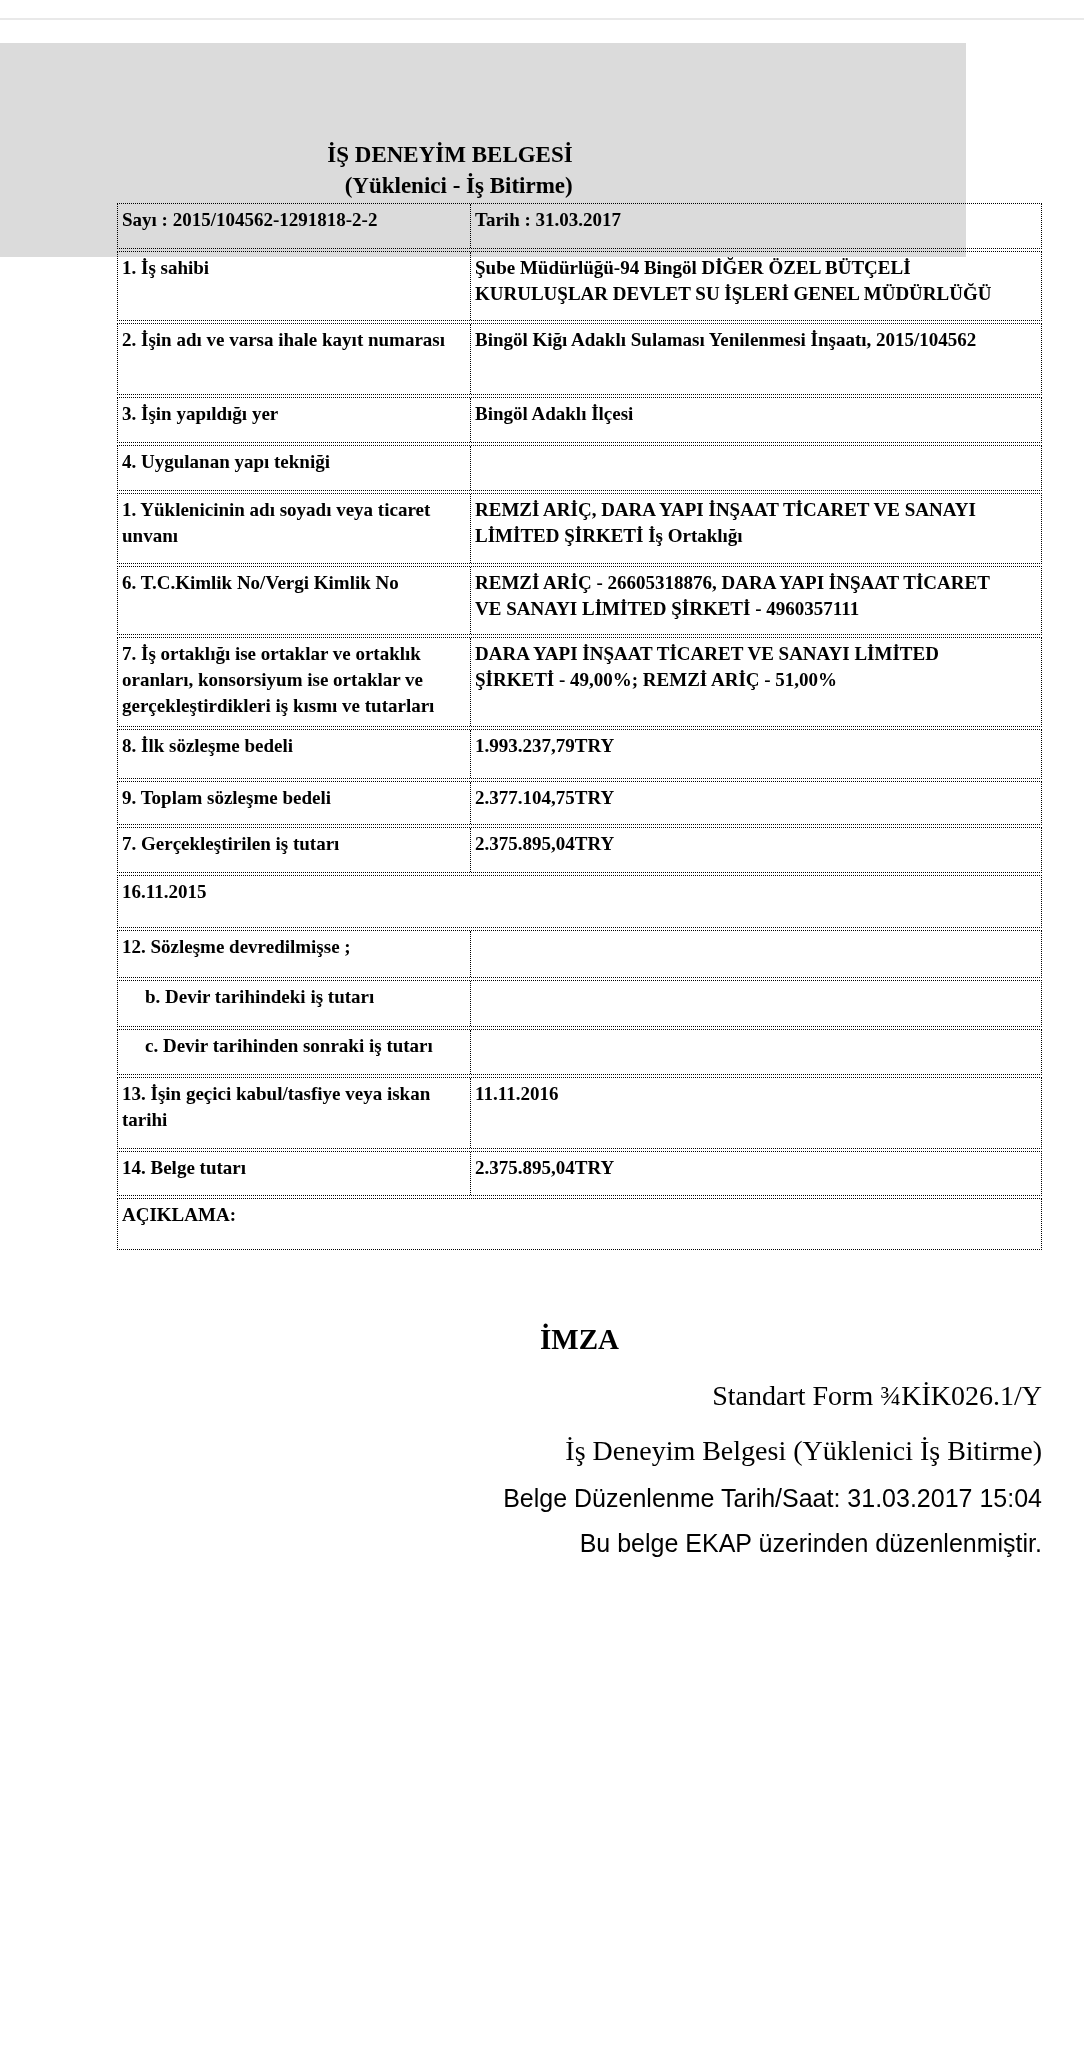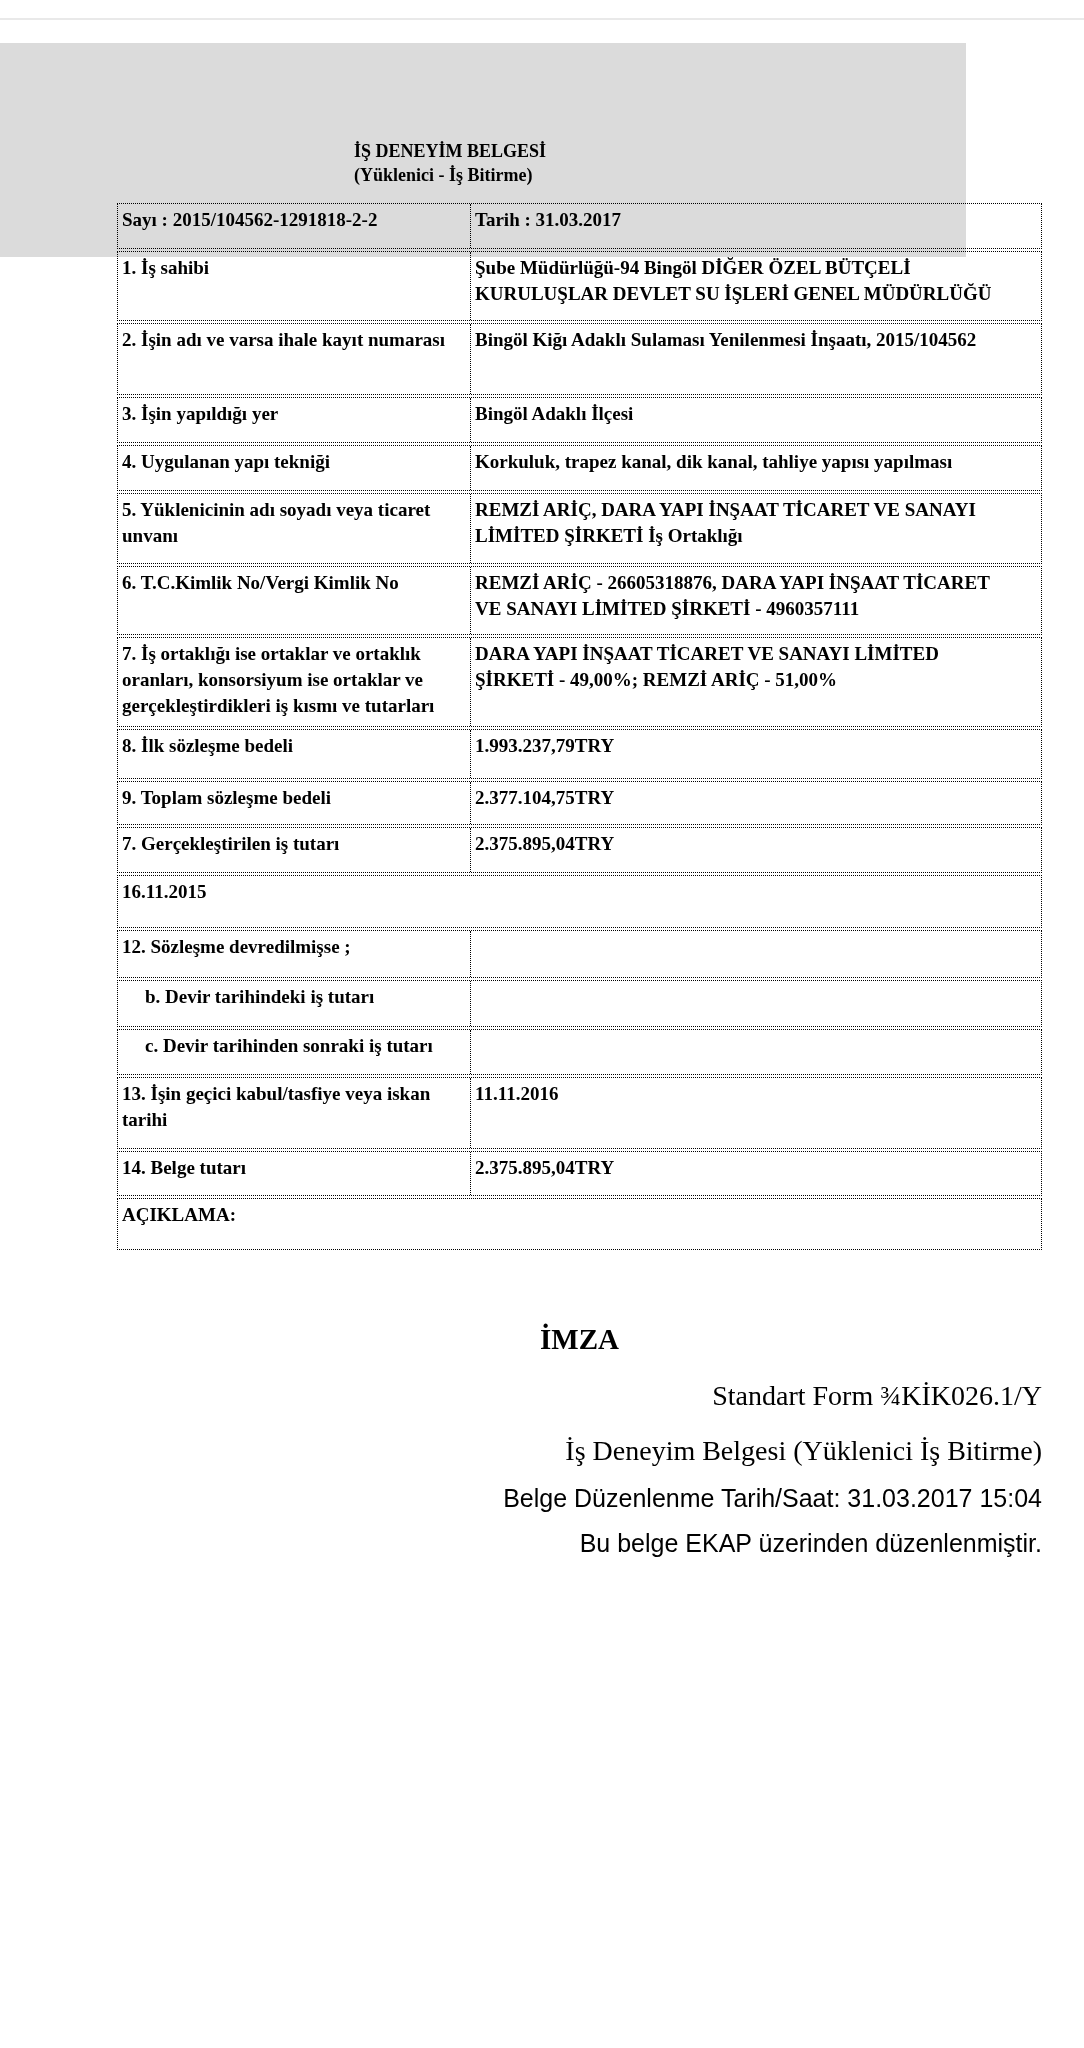--- a/index.html
+++ b/index.html
@@ -9,21 +9,21 @@
     position:relative;
     overflow:hidden;
     font-family:"Liberation Serif", serif;
     color:#000;
   }
   .top-rule{position:absolute;top:18px;left:0;width:1084px;height:2px;background:#e9e9e9;}
   .gray-panel{position:absolute;top:43px;left:0;width:966px;height:214px;background:#dbdbdb;}
 
   .title-block{
     position:absolute;top:139px;left:450px;transform:translateX(-50%);
-    text-align:left;font-weight:bold;font-size:18px;line-height:1.35;white-space:nowrap;
+    text-align:right;font-weight:bold;font-size:23px;line-height:1.35;white-space:nowrap;
   }
 
   .doc-table{position:absolute;top:203px;left:117px;width:925px;box-sizing:border-box;}
   .t-row{
     display:flex;align-items:stretch;
     border:1px dotted #000;box-sizing:border-box;background:transparent;
   }
   .t-row + .t-row{margin-top:2px;}
   .cell{
     font-weight:bold;font-size:19px;line-height:1.38;
@@ -71,25 +71,24 @@
     <div class="cell cell-r">Bingöl Kiğı Adaklı Sulaması Yenilenmesi İnşaatı, 2015/104562</div>
   </div>
 
   <div class="t-row" style="min-height:46px">
     <div class="cell cell-l">3. İşin yapıldığı yer</div>
     <div class="cell cell-r">Bingöl Adaklı İlçesi</div>
   </div>
 
   <div class="t-row" style="min-height:46px">
     <div class="cell cell-l">4. Uygulanan yapı tekniği</div>
-    <div class="cell cell-r">Korkuluk, trapez kanal, dik kanal, tahliye yapısı yapılması</div>
   </div>
 
   <div class="t-row" style="min-height:71px">
-    <div class="cell cell-l">5. Yüklenicinin adı soyadı veya ticaret
+    <div class="cell cell-l">1. Yüklenicinin adı soyadı veya ticaret
 unvanı</div>
     <div class="cell cell-r">REMZİ ARİÇ, DARA YAPI İNŞAAT TİCARET VE SANAYI
 LİMİTED ŞİRKETİ İş Ortaklığı</div>
   </div>
 
   <div class="t-row" style="min-height:69px">
     <div class="cell cell-l">6. T.C.Kimlik No/Vergi Kimlik No</div>
     <div class="cell cell-r">REMZİ ARİÇ - 26605318876, DARA YAPI İNŞAAT TİCARET
 VE SANAYI LİMİTED ŞİRKETİ - 4960357111</div>
   </div>

